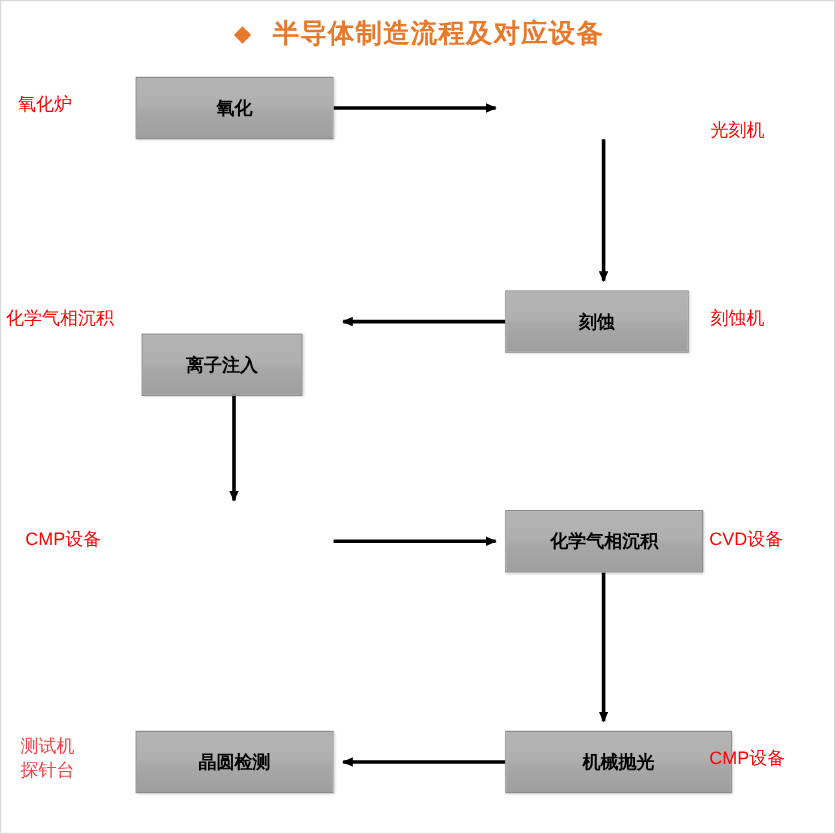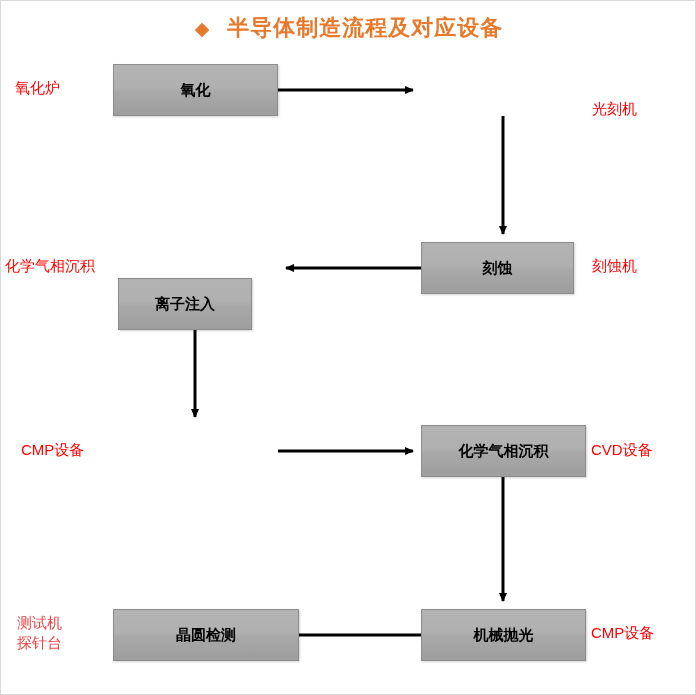--- a/index.html
+++ b/index.html
@@ -125,24 +125,24 @@
   </div>
   <div class="node" style="left:117px; top:241px; width:134px; height:52px;margin-top:36px;">
     <span>离子注入</span>
   </div>
   <div class="node" style="left:420px; top:241px; width:153px; height:52px;">
     <span>刻蚀</span>
   </div>
   <div class="node" style="left:420px; top:424px; width:165px; height:52px;">
     <span>化学气相沉积</span>
   </div>
-  <div class="node" style="left:112px; top:608px; width:186px; height:52px;">
+  <div class="node" style="left:112px; top:608px; width:165px; height:52px;">
     <span>晶圆检测</span>
   </div>
-  <div class="node" style="left:420px; top:608px; width:165px; height:52px;">
+  <div class="node" style="left:420px; top:608px; width:189px; height:52px;">
     <span>机械抛光</span>
   </div>
 
   <div class="label" style="left:14px; top:77px;">氧化炉</div>
   <div class="label" style="left:591px; top:77px;margin-top:21px;">光刻机</div>
   <div class="label" style="left:4px; top:255px;">化学气相沉积</div>
   <div class="label" style="left:591px; top:255px;">刻蚀机</div>
   <div class="label" style="left:20px; top:439px;">CMP设备</div>
   <div class="label" style="left:590px; top:439px;">CVD设备</div>
   <div class="label" style="left:590px; top:622px;">CMP设备</div>

